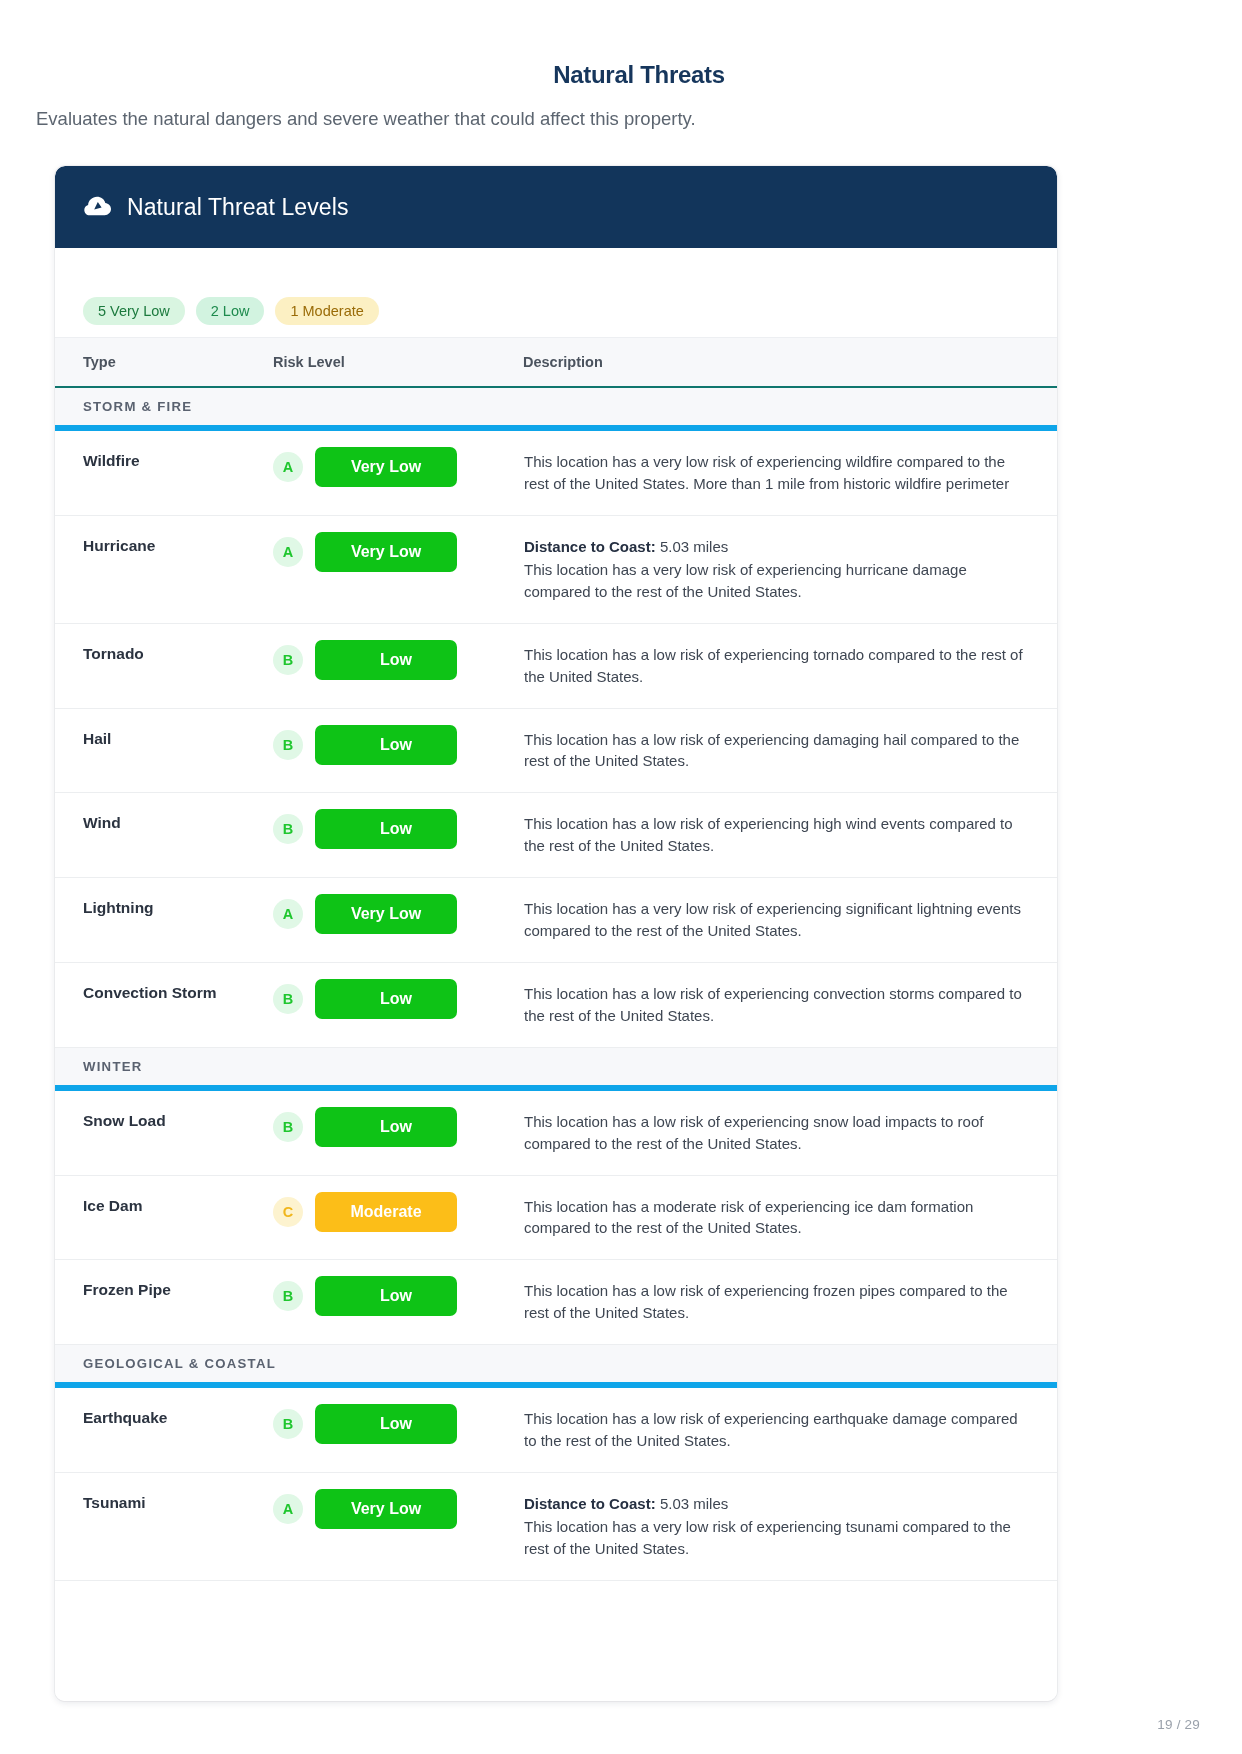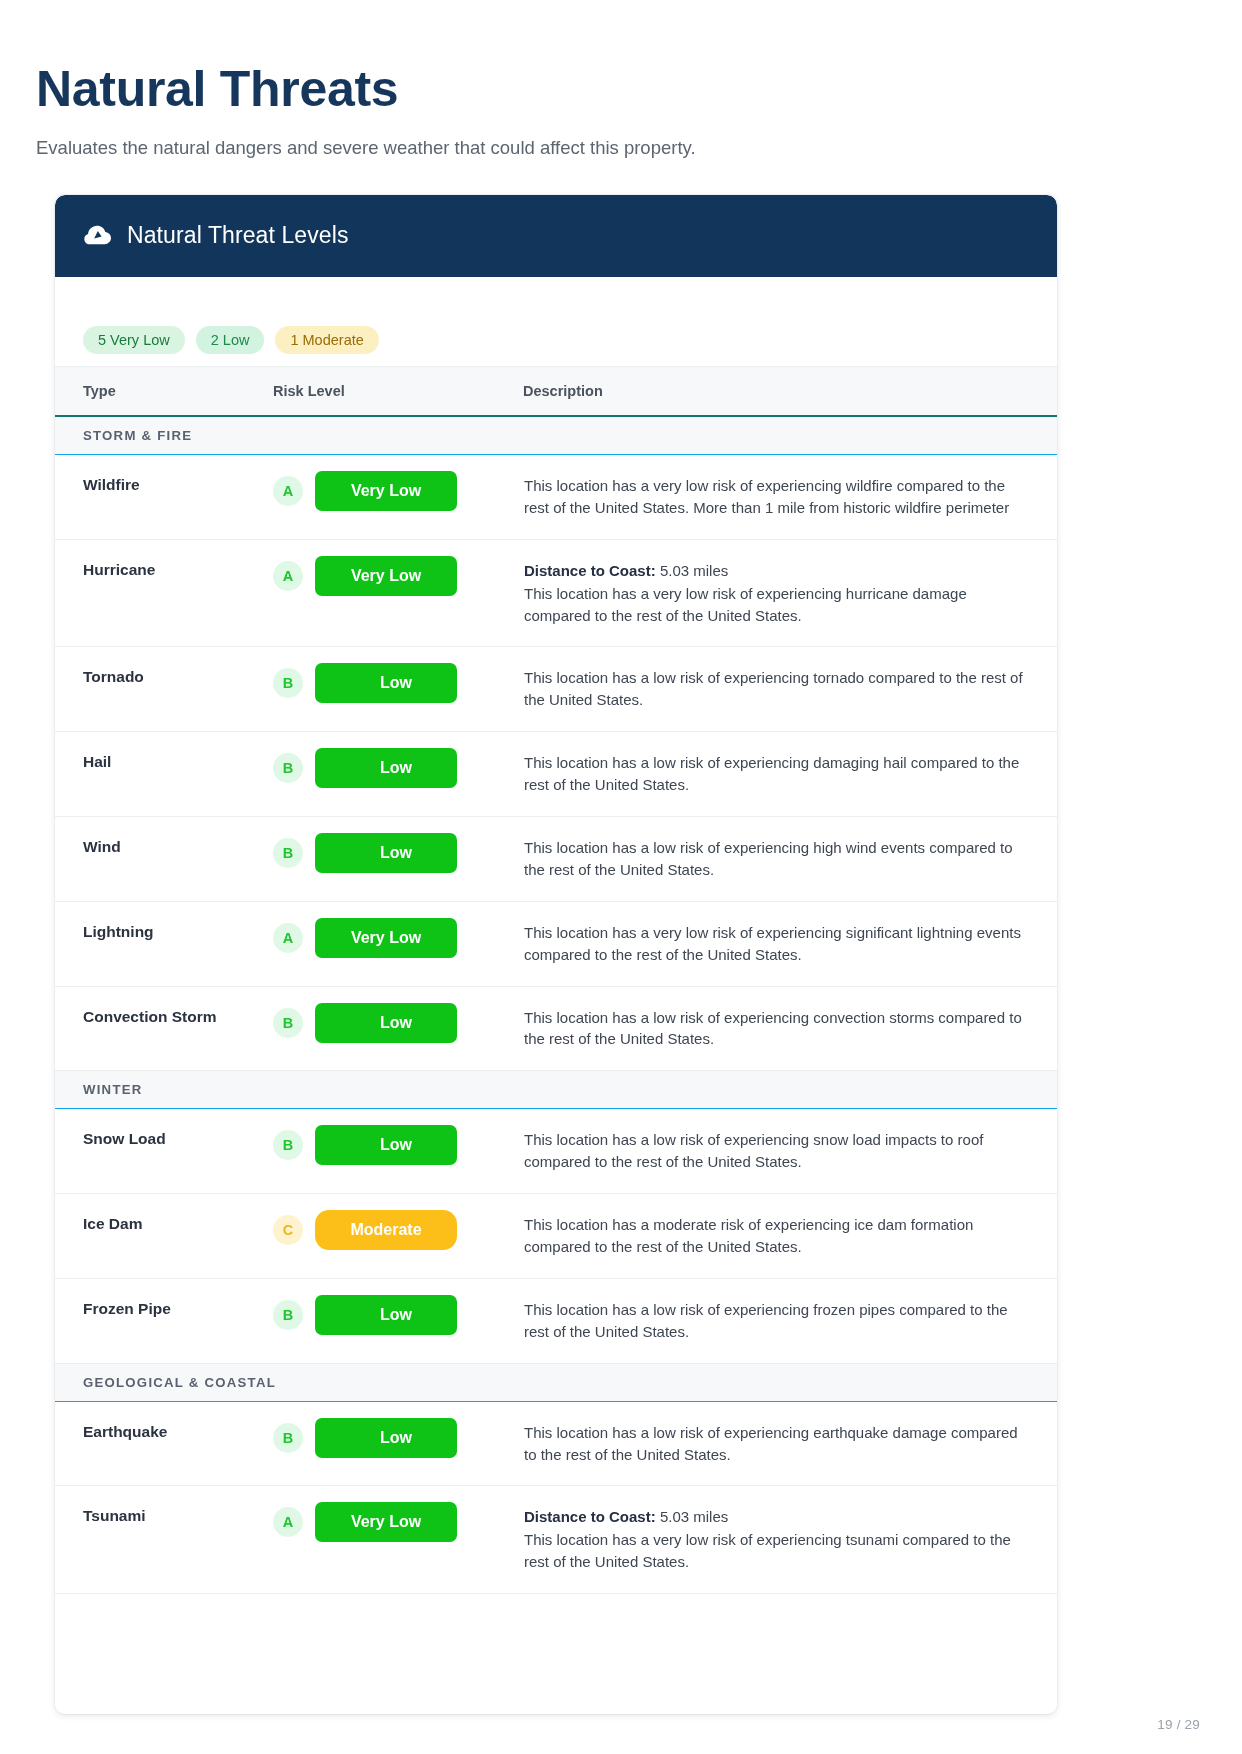--- a/index.html
+++ b/index.html
@@ -19,25 +19,26 @@
     width: 1242px;
     min-height: 1754px;
     padding: 0;
     position: relative;
   }
 
   
   .page-title {
     margin: 0;
     padding: 62px 0 0 36px;
-    font-size: 50px;
+    font-size: 24px;
     font-weight: 700;
     letter-spacing: -0.3px;
     color: #16365c;
     line-height: 1.1;
+    text-align: center;
   }
   .page-subtitle {
     margin: 0;
     padding: 19px 0 0 36px;
     font-size: 18.5px;
     font-weight: 400;
     color: #5c6570;
     line-height: 1.35;
   }
 
@@ -116,21 +117,21 @@
     font-weight: 700;
     color: #4b535e;
     padding: 16px 0 16px 0;
   }
   thead th.th-type { padding-left: 28px; }
   thead th.th-risk { padding-left: 0px; }
   thead th.th-desc { padding-left: 0px; }
 
   tr.section-row td {
     background: #f7f8fa;
-    border-bottom: 1px solid #0ea5e9;
+    border-bottom: 6px solid #0ea5e9;
     border-top: 1px solid #eceef1;
     padding: 11px 0 11px 28px;
     font-size: 13.2px;
     font-weight: 700;
     letter-spacing: 1.25px;
     color: #5a6270;
   }
 
   tr.threat-row td {
     border-bottom: 1px solid #eceef0;
@@ -178,21 +179,21 @@
     width: 142px;
     height: 40px;
     border-radius: 7px;
     font-size: 16px;
     font-weight: 600;
     color: #ffffff;
     white-space: nowrap;
   }
   .pill-verylow { background: #0ec316; }
   .pill-low     { background: #0ec316; padding-left: 20px; }
-  .pill-mod     { background: #fcbe18; border-radius: 14px; }
+  .pill-mod     { background: #fcbe18; }
 
   td.td-desc {
     padding-right: 30px;
     font-size: 15px;
     line-height: 1.46;
     color: #3e4652;
     font-weight: 400;
   }
   td.td-desc .coast {
     display: block;

